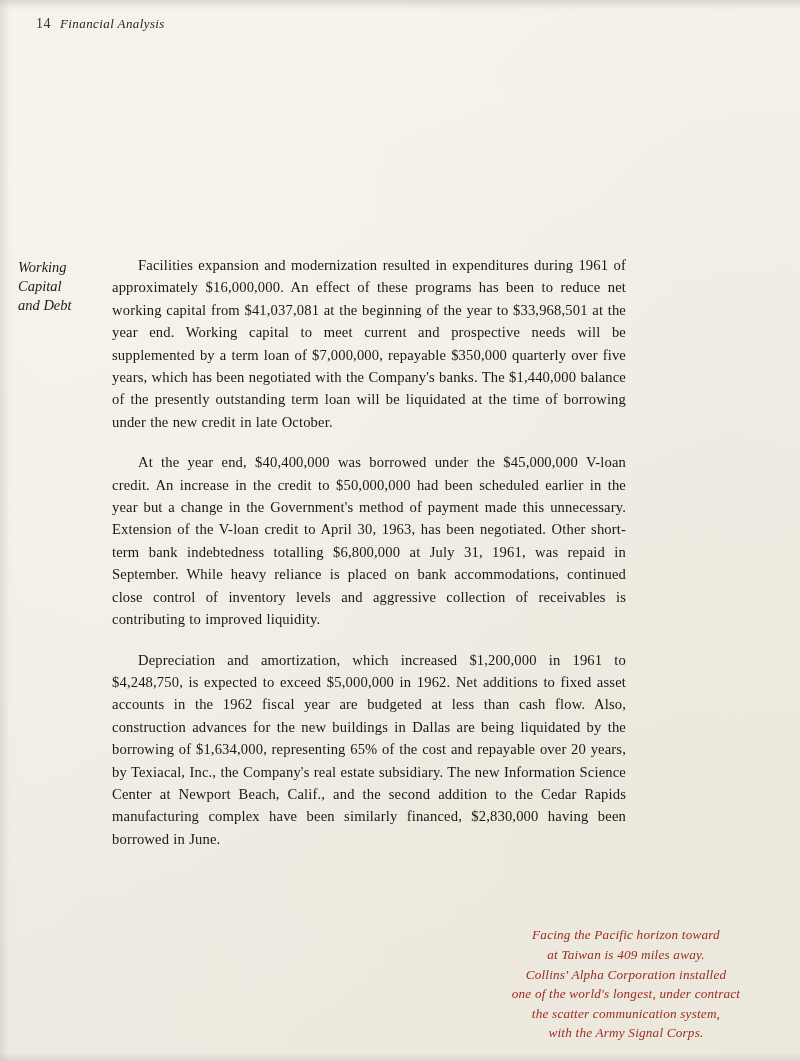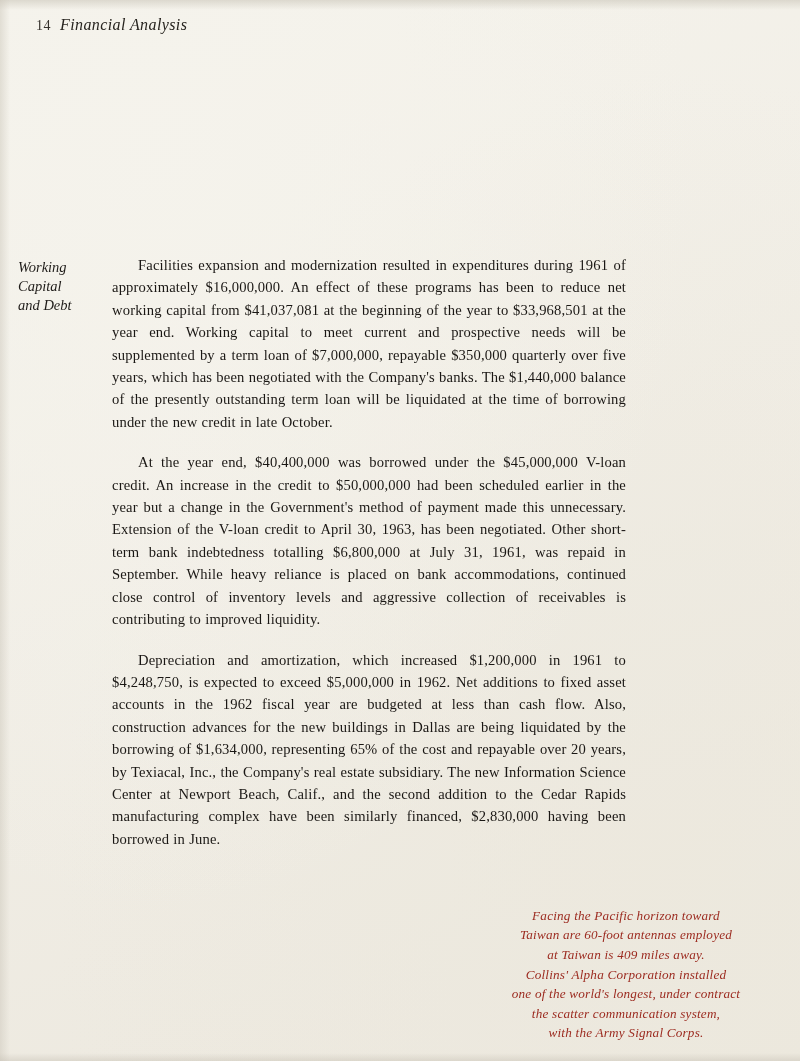--- a/index.html
+++ b/index.html
@@ -34,21 +34,21 @@
   }
   .folio {
     font-family: "Liberation Serif", serif;
     font-size: 14px;
     letter-spacing: 0.5px;
     color: #35312c;
   }
   .head-title {
     font-family: "Liberation Serif", serif;
     font-style: italic;
-    font-size: 16px;
+    font-size: 13px;
     letter-spacing: 0.4px;
     color: #27241f;
   }
 
   
   .side-heading {
     position: absolute;
     left: 18px;
     top: 258px;
     width: 86px;
@@ -144,21 +144,20 @@
   </div>
 
   <div class="body-col">
     <p>Facilities expansion and modernization resulted in expenditures during 1961 of approximately $16,000,000. An effect of these programs has been to reduce net working capital from $41,037,081 at the beginning of the year to $33,968,501 at the year end. Working capital to meet current and prospective needs will be supplemented by a term loan of $7,000,000, repayable $350,000 quarterly over five years, which has been negotiated with the Company's banks. The $1,440,000 balance of the presently outstanding term loan will be liquidated at the time of borrowing under the new credit in late October.</p>
     <p>At the year end, $40,400,000 was borrowed under the $45,000,000 V-loan credit. An increase in the credit to $50,000,000 had been scheduled earlier in the year but a change in the Government's method of payment made this unnecessary. Extension of the V-loan credit to April 30, 1963, has been negotiated. Other short-term bank indebtedness totalling $6,800,000 at July 31, 1961, was repaid in September. While heavy reliance is placed on bank accommodations, continued close control of inventory levels and aggressive collection of receivables is contributing to improved liquidity.</p>
     <p>Depreciation and amortization, which increased $1,200,000 in 1961 to $4,248,750, is expected to exceed $5,000,000 in 1962. Net additions to fixed asset accounts in the 1962 fiscal year are budgeted at less than cash flow. Also, construction advances for the new buildings in Dallas are being liquidated by the borrowing of $1,634,000, representing 65% of the cost and repayable over 20 years, by Texiacal, Inc., the Company's real estate subsidiary. The new Information Science Center at Newport Beach, Calif., and the second addition to the Cedar Rapids manufacturing complex have been similarly financed, $2,830,000 having been borrowed in June.</p>
   </div>
 
   <div class="caption">
     <div>Facing the Pacific horizon toward</div>
-    <div>Taiwan are 60-foot antennas employed</div>
     <div>at Taiwan is 409 miles away.</div>
     <div>Collins' Alpha Corporation installed</div>
     <div>one of the world's longest, under contract</div>
     <div>the scatter communication system,</div>
     <div>with the Army Signal Corps.</div>
   </div>
 
 </div>
 
 </body></html>

